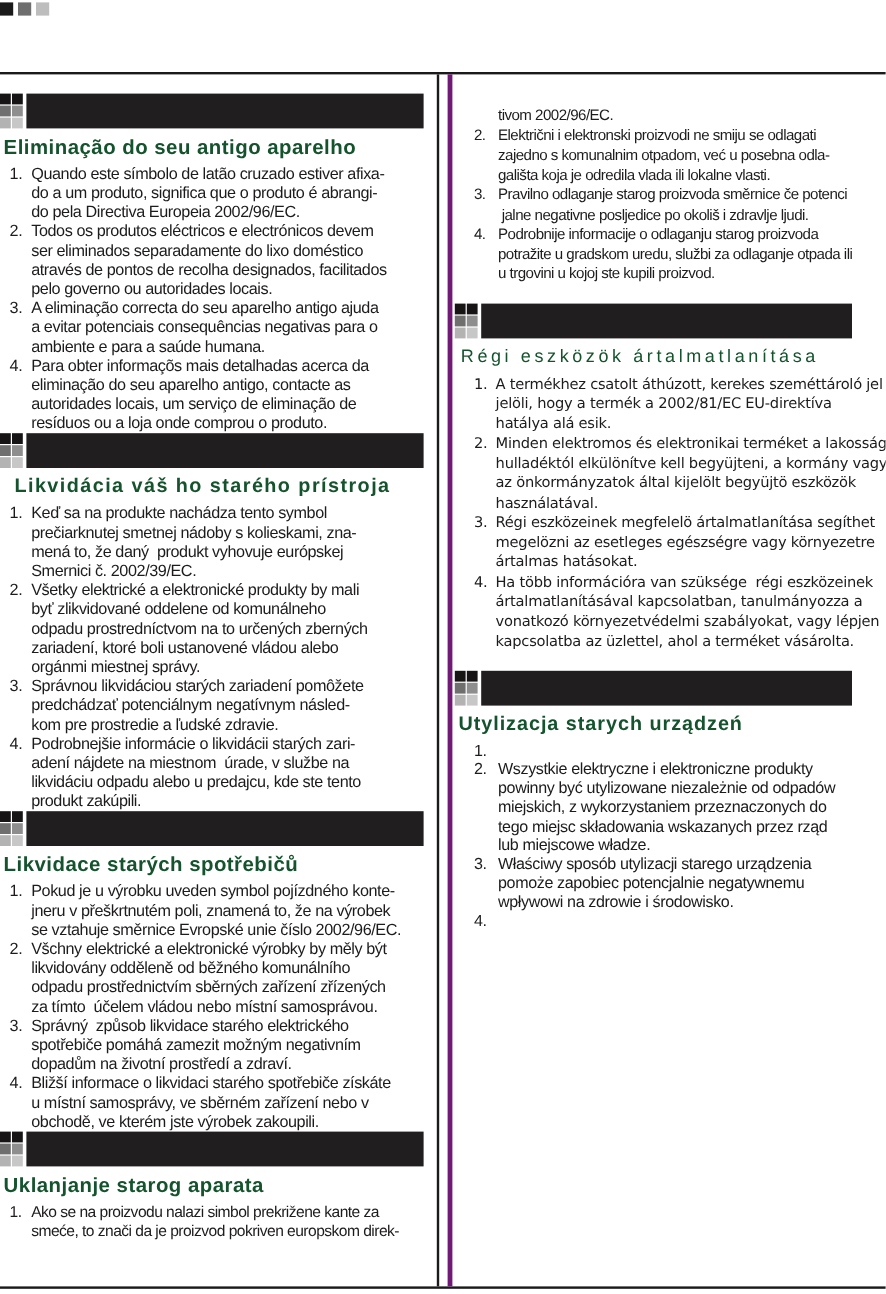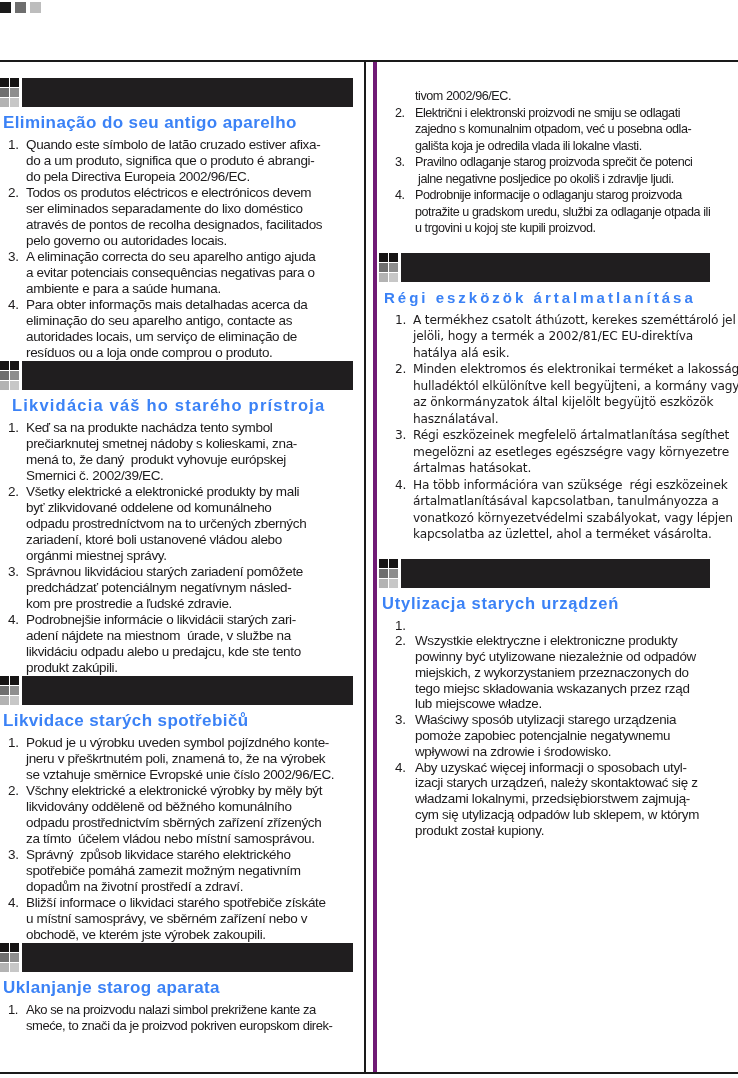--- a/index.html
+++ b/index.html
@@ -33,23 +33,23 @@
   .g3{background:#6f6f6f;} .g4{background:#8e8e8e;}
   .g5{background:#b3b3b3;} .g6{background:#c7c7c7;}
   .secbar .bar{flex:1;background:#201e1f;}
   .col-left  .secbar .bar{margin-right:11px;}
   .col-right .secbar .bar{margin-right:28px;}
   .col-left  .secbar{margin-top:12px;}
   .col-left  .secbar:first-child{margin-top:0;}
   .col-right .secbar.mt{margin-top:16px;}
 
   h2{margin:6px 0 5px 3px;font-size:17px;line-height:19px;letter-spacing:0.4px;
-    font-weight:bold;color:#3b82f6;}
+    font-weight:bold;color:#14532d;}
   h2.sk{letter-spacing:1.2px;font-size:16.5px;margin-left:12px;}
-  h2.hu{font-weight:700;font-size:15px;letter-spacing:3px;margin-left:5px;}
+  h2.hu{font-weight:400;font-size:15px;letter-spacing:3px;margin-left:5px;}
   h2.pl{letter-spacing:0.8px;font-size:16.5px;}
 
   .list{margin:0;}
   .item{display:flex;}
   .num{flex:none;}
   .item-text{white-space:pre;}
 
   
   .col-left .item{font-size:13.5px;line-height:16px;letter-spacing:-0.35px;}
   .col-left .num{width:18px;padding-left:8px;}
@@ -239,21 +239,21 @@
       <div class="cont-line">tivom 2002/96/EC.</div>
       <div class="list">
         <div class="item">
             <span class="num">2.</span>
             <span class="item-text">Električni i elektronski proizvodi ne smiju se odlagati
 zajedno s komunalnim otpadom, već u posebna odla-
 gališta koja je odredila vlada ili lokalne vlasti.</span>
           </div>
         <div class="item">
             <span class="num">3.</span>
-            <span class="item-text">Pravilno odlaganje starog proizvoda sprečit če potenci
+            <span class="item-text">Pravilno odlaganje starog proizvoda směrnice če potenci
  jalne negativne posljedice po okoliš i zdravlje ljudi.</span>
           </div>
         <div class="item">
             <span class="num">4.</span>
             <span class="item-text">Podrobnije informacije o odlaganju starog proizvoda
 potražite u gradskom uredu, službi za odlaganje otpada ili
 u trgovini u kojoj ste kupili proizvod.</span>
           </div>
       </div>
     </section>
@@ -327,23 +327,18 @@
 lub miejscowe władze.</span>
           </div>
         <div class="item">
             <span class="num">3.</span>
             <span class="item-text">Właściwy sposób utylizacji starego urządzenia
 pomoże zapobiec potencjalnie negatywnemu
 wpływowi na zdrowie i środowisko.</span>
           </div>
         <div class="item">
             <span class="num">4.</span>
-            <span class="item-text">Aby uzyskać więcej informacji o sposobach utyl-
-izacji starych urządzeń, należy skontaktować się z
-władzami lokalnymi, przedsiębiorstwem zajmują-
-cym się utylizacją odpadów lub sklepem, w którym
-produkt został kupiony.</span>
           </div>
       </div>
     </section>
 
   </div>
 </div>
 
 </body></html>

